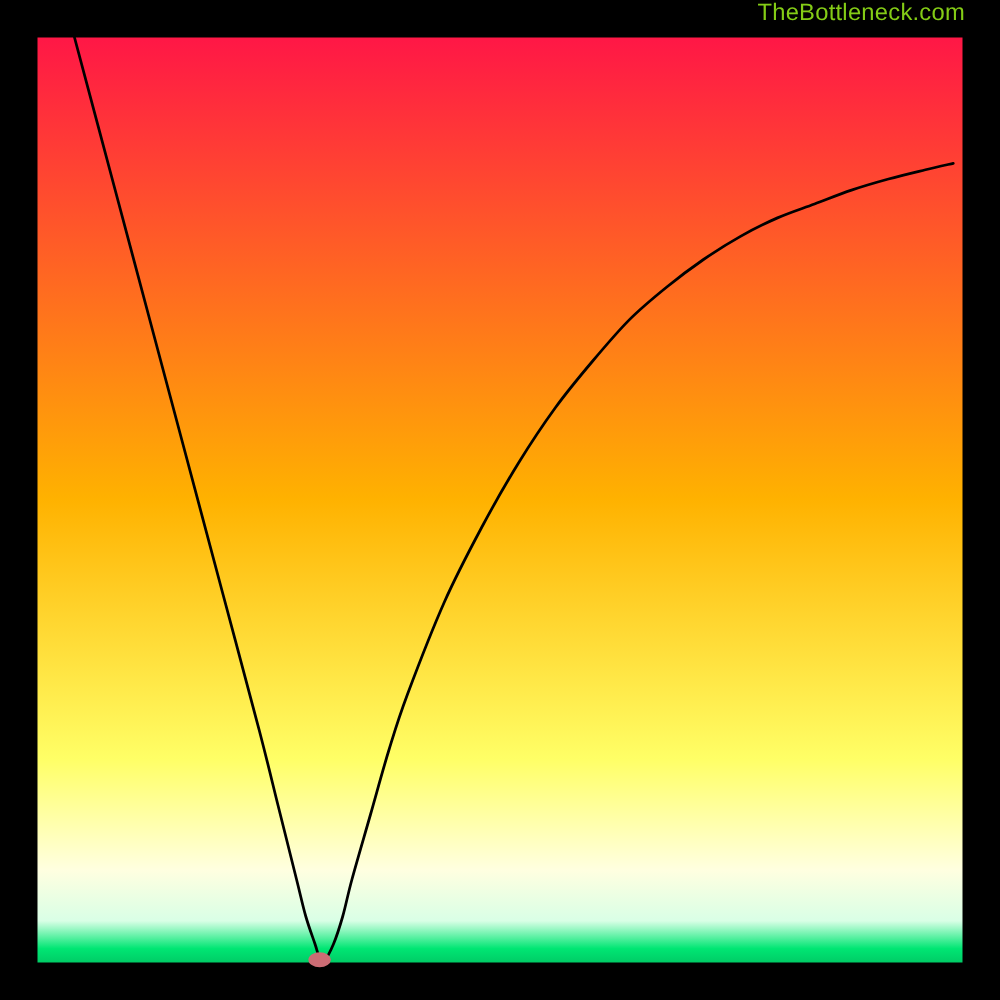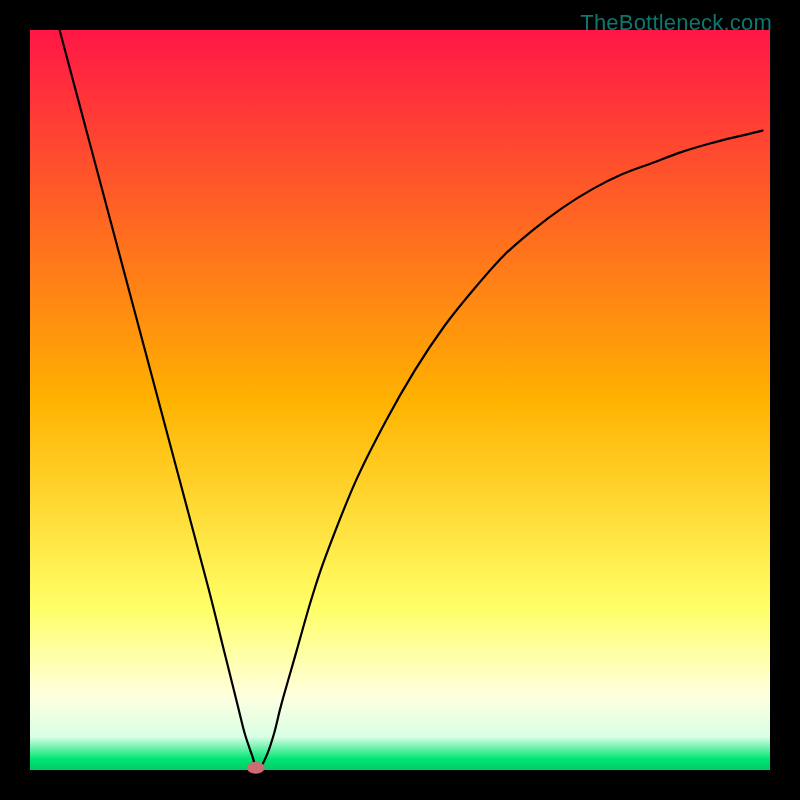--- a/index.html
+++ b/index.html
@@ -14,24 +14,24 @@
   .frame {
     position: absolute;
     left: 0;
     top: 0;
     width: 800px;
     height: 800px;
     background: #000;
   }
   .watermark {
     position: absolute;
-    top: 10px;
+    top: 0;
     right: 28px;
-    color: #0f766e;
-    font-size: 22px;
+    color: #84cc16;
+    font-size: 19px;
     font-weight: 500;
     letter-spacing: 0.2px;
     user-select: none;
   }
   svg {
     position: absolute;
     left: 0;
     top: 0;
   }
 </style>

